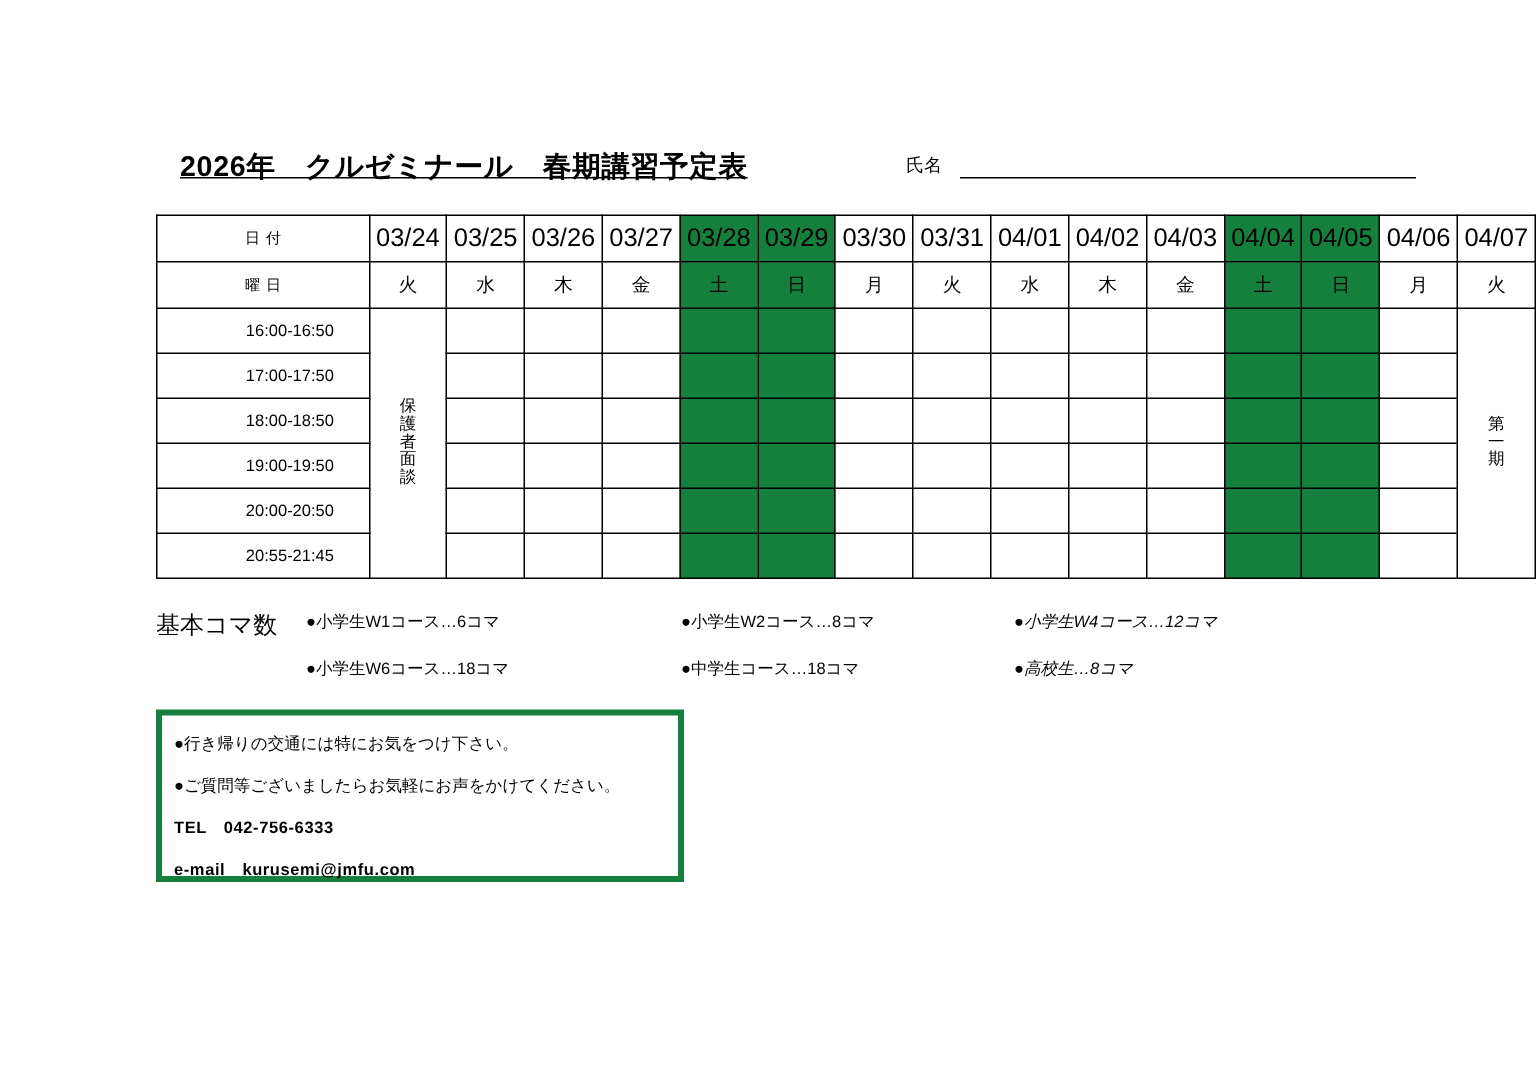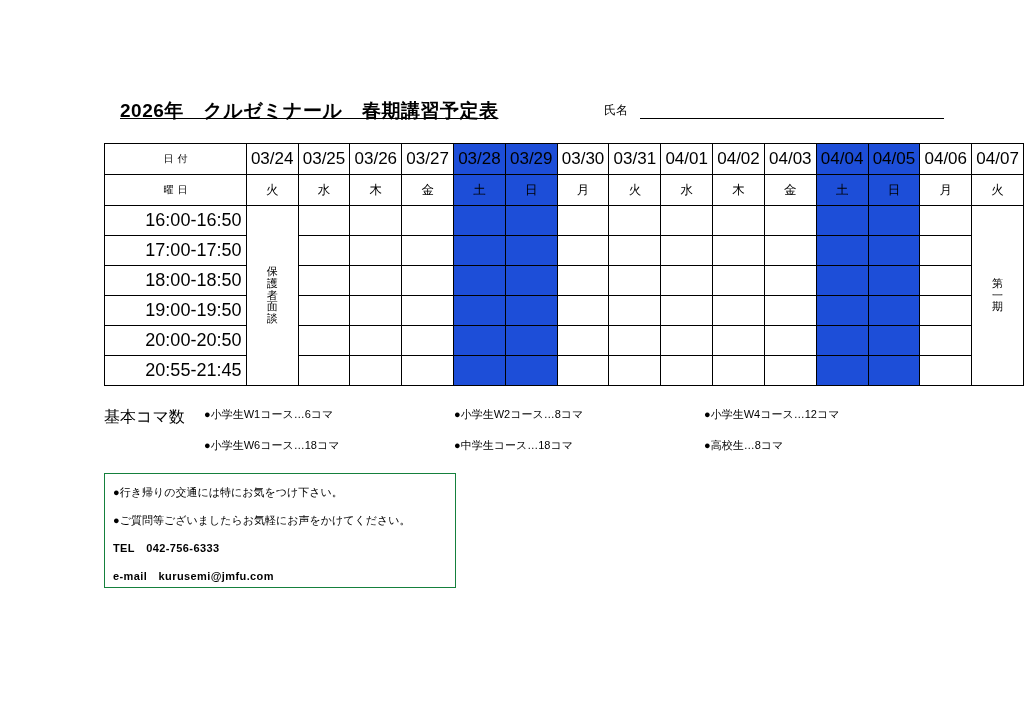--- a/index.html
+++ b/index.html
@@ -76,30 +76,30 @@
     font-size: 17px;
     font-weight: normal;
   }
   #schedule-table .dow-cell {
     height: 30px;
     font-size: 12.5px;
   }
   #schedule-table .time-cell {
     width: 106px;
     height: 29px;
-    font-size: 18px;
+    font-size: 11px;
     text-align: center;
     letter-spacing: 0px;
     padding-left: 36px;
   }
   #schedule-table .slot {
     height: 29px;
   }
   .shaded {
-    background: #1d4ed8;
+    background: #15803d;
   }
   .vert-text {
     font-size: 10px;
     line-height: 1.08;
     letter-spacing: 0;
   }
   .vert-inner {
     display: block;
     width: 1em;
     margin: 0 auto;
@@ -123,30 +123,30 @@
   }
   .koma-item {
     position: absolute;
     font-size: 11px;
     white-space: nowrap;
   }
   .koma-row1 { top: 4px; }
   .koma-row2 { top: 35px; }
   .koma-c1 { left: 100px; }
   .koma-c2 { left: 350px; }
-  .koma-c3 { left: 600px; }
+  .koma-c3 { left: 572px; font-style: italic; }
 
   
   #notes-box {
     position: absolute;
     left: 104px;
     top: 473px;
     width: 352px;
     height: 115px;
-    border: 1px solid #15803d;
+    border: 4px solid #15803d;
     box-sizing: border-box;
   }
   .note-line {
     position: absolute;
     left: 8px;
     font-size: 11px;
     white-space: nowrap;
   }
   .note-1 { top: 11px; }
   .note-2 { top: 39px; }

